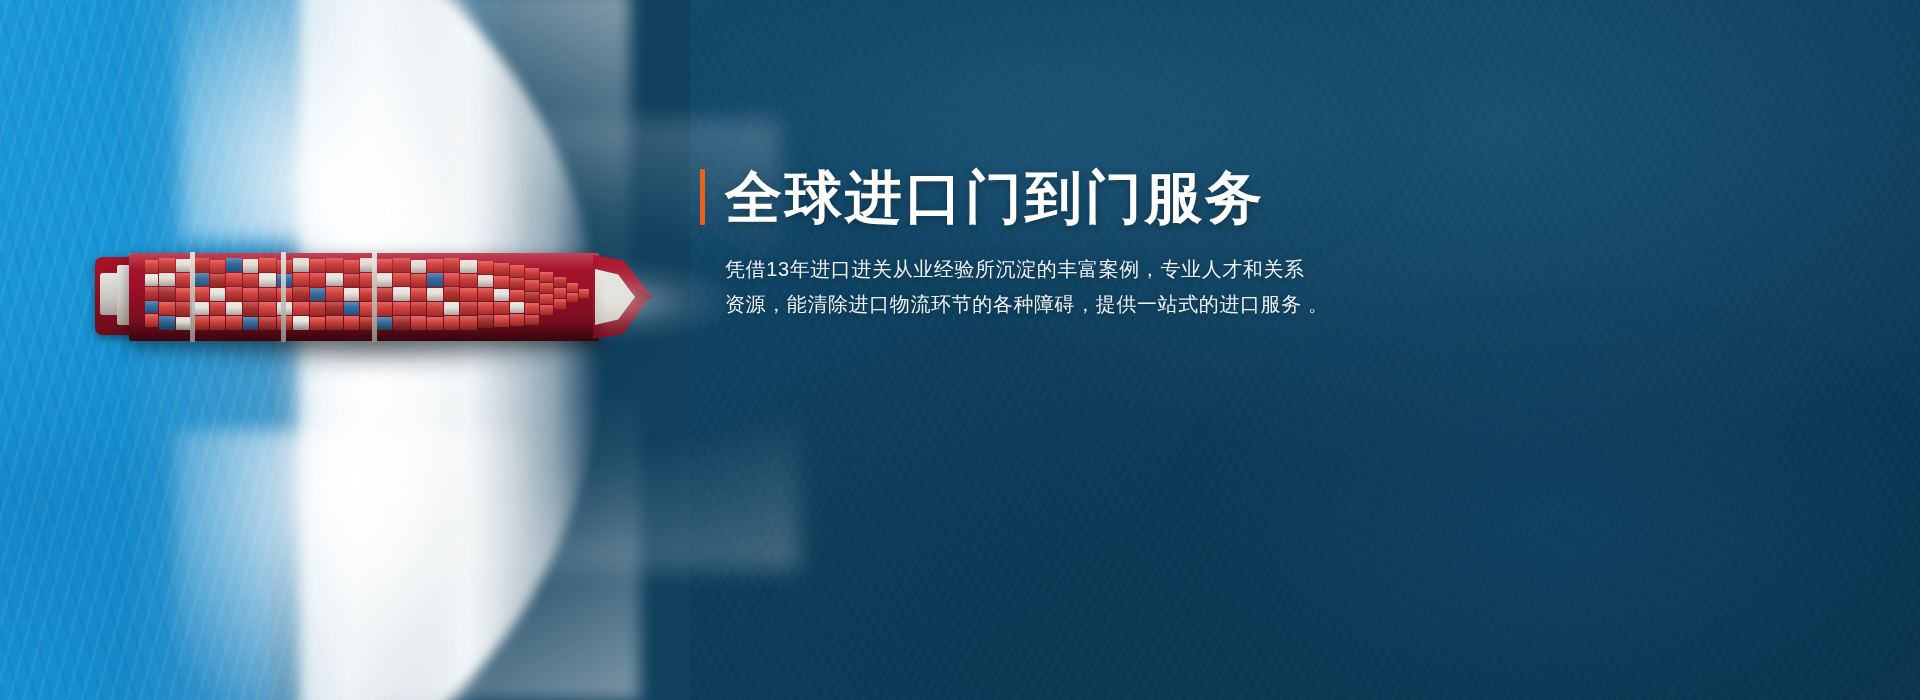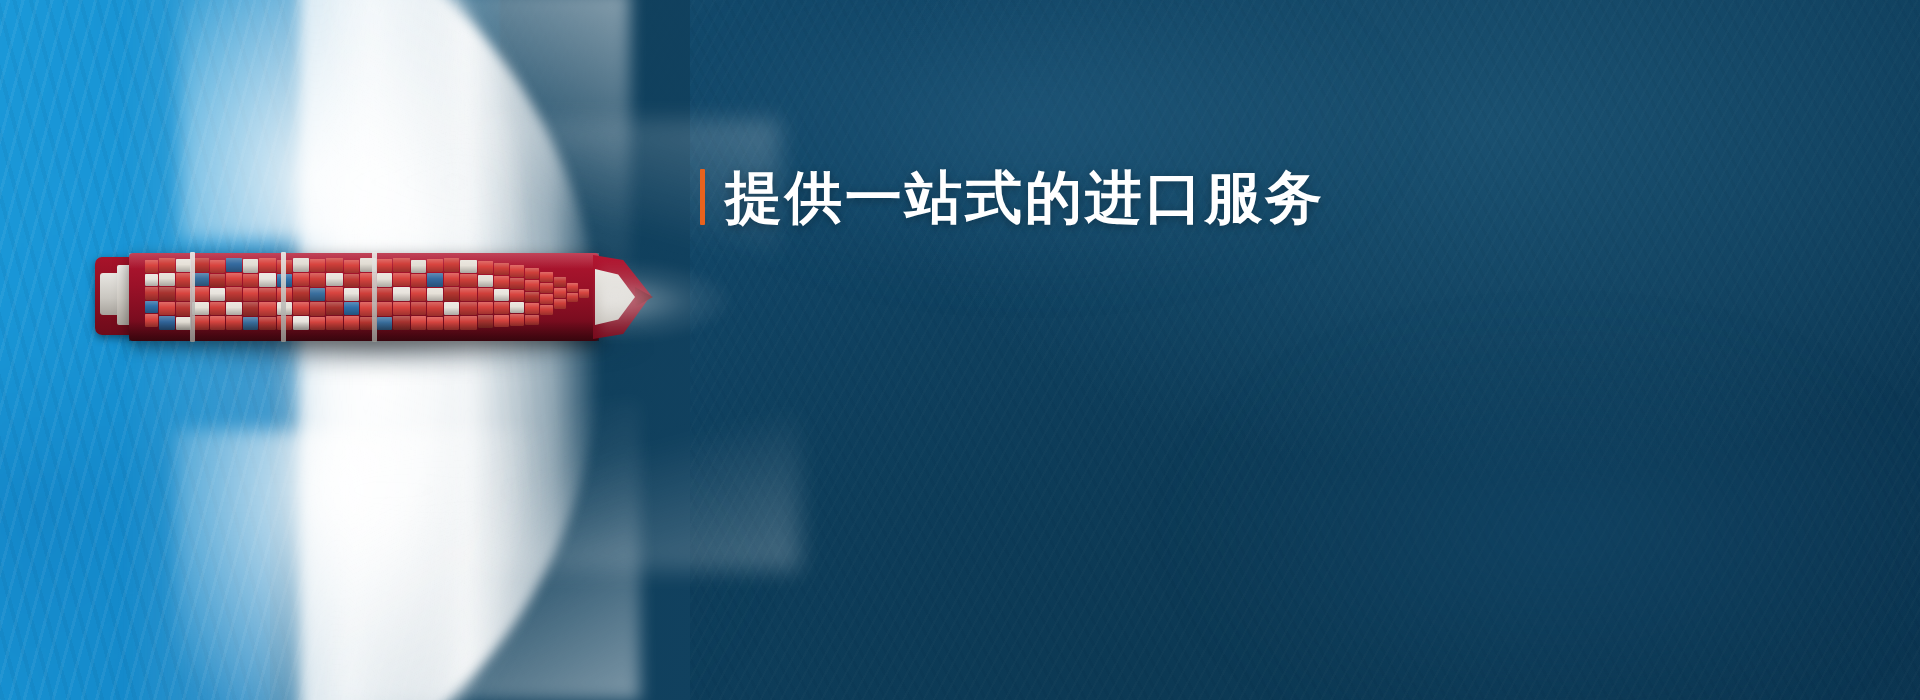--- a/index.html
+++ b/index.html
@@ -411,17 +411,21 @@
     <div class="bow-tip"></div>
   <div class="gantry" style="left: 95px;"></div>
       <div class="gantry" style="left: 186px;"></div>
       <div class="gantry" style="left: 277px;"></div>
     </div>
   <div class="bow-spray"></div>
 
   <div id="copy">
     <div class="title-row">
       <span class="accent-bar"></span>
-      <h1 class="title">提供一站式的进口服务</h1>
+      <h1 class="title">全球进口门到门服务</h1>
     </div>
+    <p class="desc">
+      <span class="desc-line">凭借13年进口进关从业经验所沉淀的丰富案例，专业人才和关系</span>
+      <span class="desc-line">资源，能清除进口物流环节的各种障碍，提供一站式的进口服务 。</span>
+    </p>
   </div>
 
 </div>
 
 </body></html>

